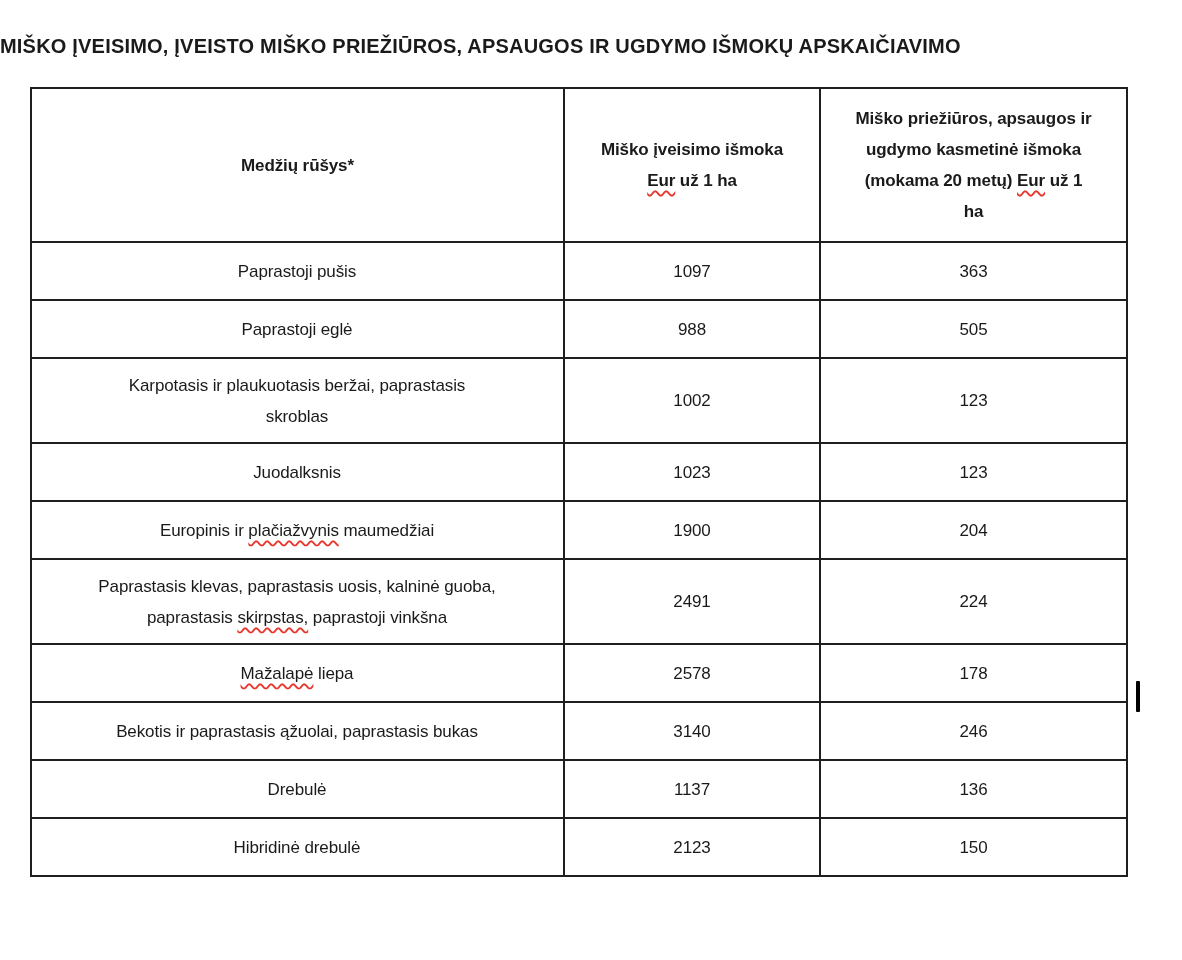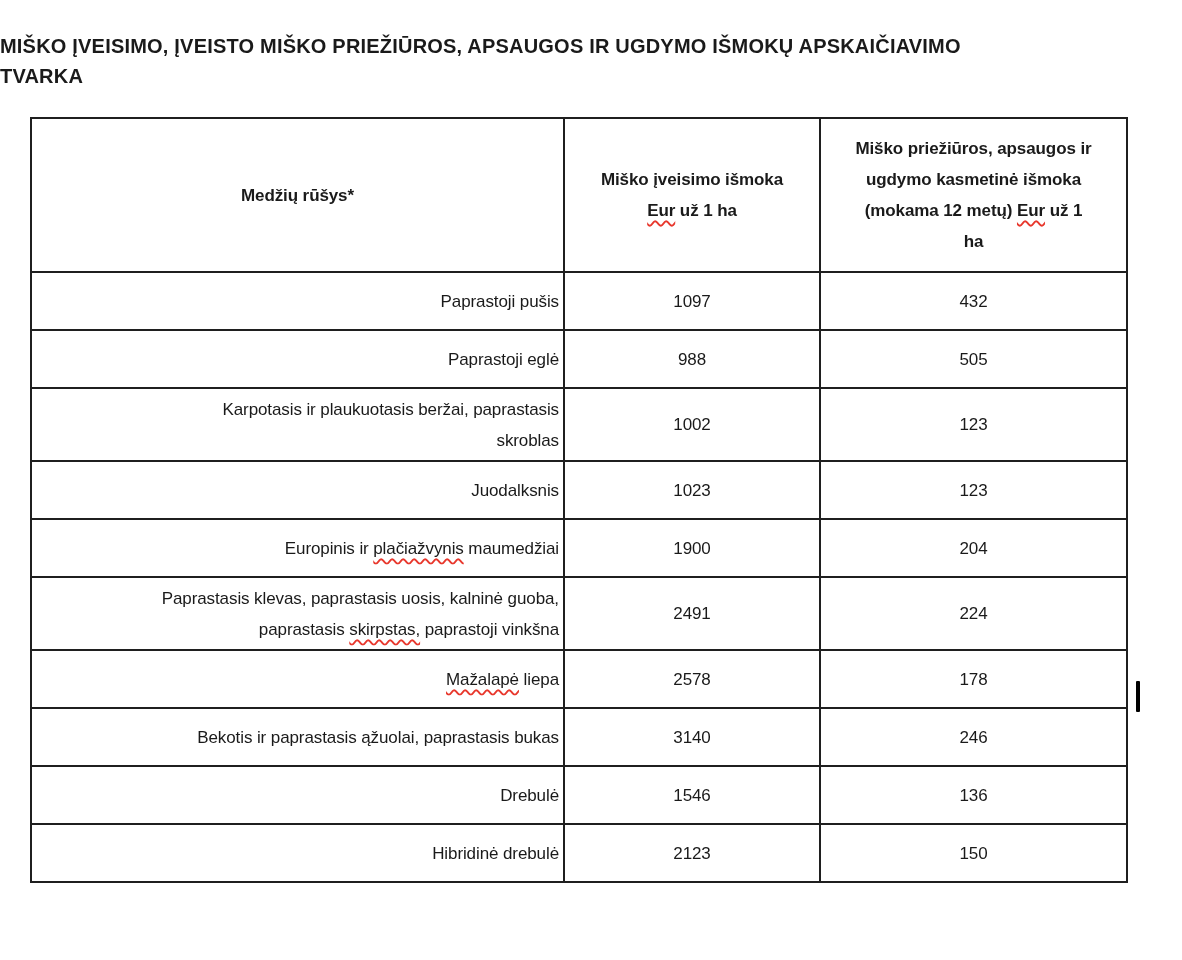--- a/index.html
+++ b/index.html
@@ -36,29 +36,29 @@
     line-height:31px;
     letter-spacing:-0.1px;
     vertical-align:middle;
     overflow:hidden;
   }
   col.c1{width:533px;}
   col.c2{width:256px;}
   col.c3{width:307px;}
   thead tr{height:150px;}
   tr.single{height:58px;}
-  tr.tall{height:73px;border-radius:18px;}
+  tr.tall{height:85px;border-radius:18px;}
   th{
     font-weight:bold;
     text-align:center;
     padding:14px 3px;
   }
   th.vtop{vertical-align:top;}
   td.species{
-    text-align:right;
+    text-align:center;
     padding:2px 4px 2px 3px;
   }
   td.num{
     text-align:center;
     padding:0 0;
   }
   .sq{
     text-decoration:underline wavy var(--sq) 2px;
     text-underline-offset:4px;
     text-decoration-skip-ink:none;
@@ -71,41 +71,40 @@
     height:31px;
     background:#000;
     border-radius:1px;
   }
 </style>
 </head>
 <body>
 
 <div class="title">
   <div>MIŠKO ĮVEISIMO, ĮVEISTO MIŠKO PRIEŽIŪROS, APSAUGOS IR UGDYMO IŠMOKŲ APSKAIČIAVIMO</div>
-  <div>TVARKA</div>
 </div>
 
 <table>
   <colgroup>
     <col class="c1">
       <col class="c2">
       <col class="c3">
   </colgroup>
   <thead>
     <tr>
       <th><span>Medžių rūšys*</span></th>
       <th><span>Miško įveisimo išmoka</span><br><span class="sq">Eur</span><span> už 1 ha</span></th>
-      <th class="vtop"><span>Miško priežiūros, apsaugos ir</span><br><span>ugdymo kasmetinė išmoka</span><br><span>(mokama 12 metų) </span><span class="sq">Eur</span><span> už 1</span><br><span>ha</span></th>
+      <th class="vtop"><span>Miško priežiūros, apsaugos ir</span><br><span>ugdymo kasmetinė išmoka</span><br><span>(mokama 20 metų) </span><span class="sq">Eur</span><span> už 1</span><br><span>ha</span></th>
     </tr>
   </thead>
   <tbody>
       <tr class="single">
         <td class="species"><span>Paprastoji pušis</span></td>
         <td class="num">1097</td>
-        <td class="num">432</td>
+        <td class="num">363</td>
       </tr>
       <tr class="single">
         <td class="species"><span>Paprastoji eglė</span></td>
         <td class="num">988</td>
         <td class="num">505</td>
       </tr>
       <tr class="tall">
         <td class="species"><span>Karpotasis ir plaukuotasis beržai, paprastasis</span><br><span>skroblas</span></td>
         <td class="num">1002</td>
         <td class="num">123</td>
@@ -130,21 +129,21 @@
         <td class="num">2578</td>
         <td class="num">178</td>
       </tr>
       <tr class="single">
         <td class="species"><span>Bekotis ir paprastasis ąžuolai, paprastasis bukas</span></td>
         <td class="num">3140</td>
         <td class="num">246</td>
       </tr>
       <tr class="single">
         <td class="species"><span>Drebulė</span></td>
-        <td class="num">1546</td>
+        <td class="num">1137</td>
         <td class="num">136</td>
       </tr>
       <tr class="single">
         <td class="species"><span>Hibridinė drebulė</span></td>
         <td class="num">2123</td>
         <td class="num">150</td>
       </tr>
     </tbody>
 </table>
 

